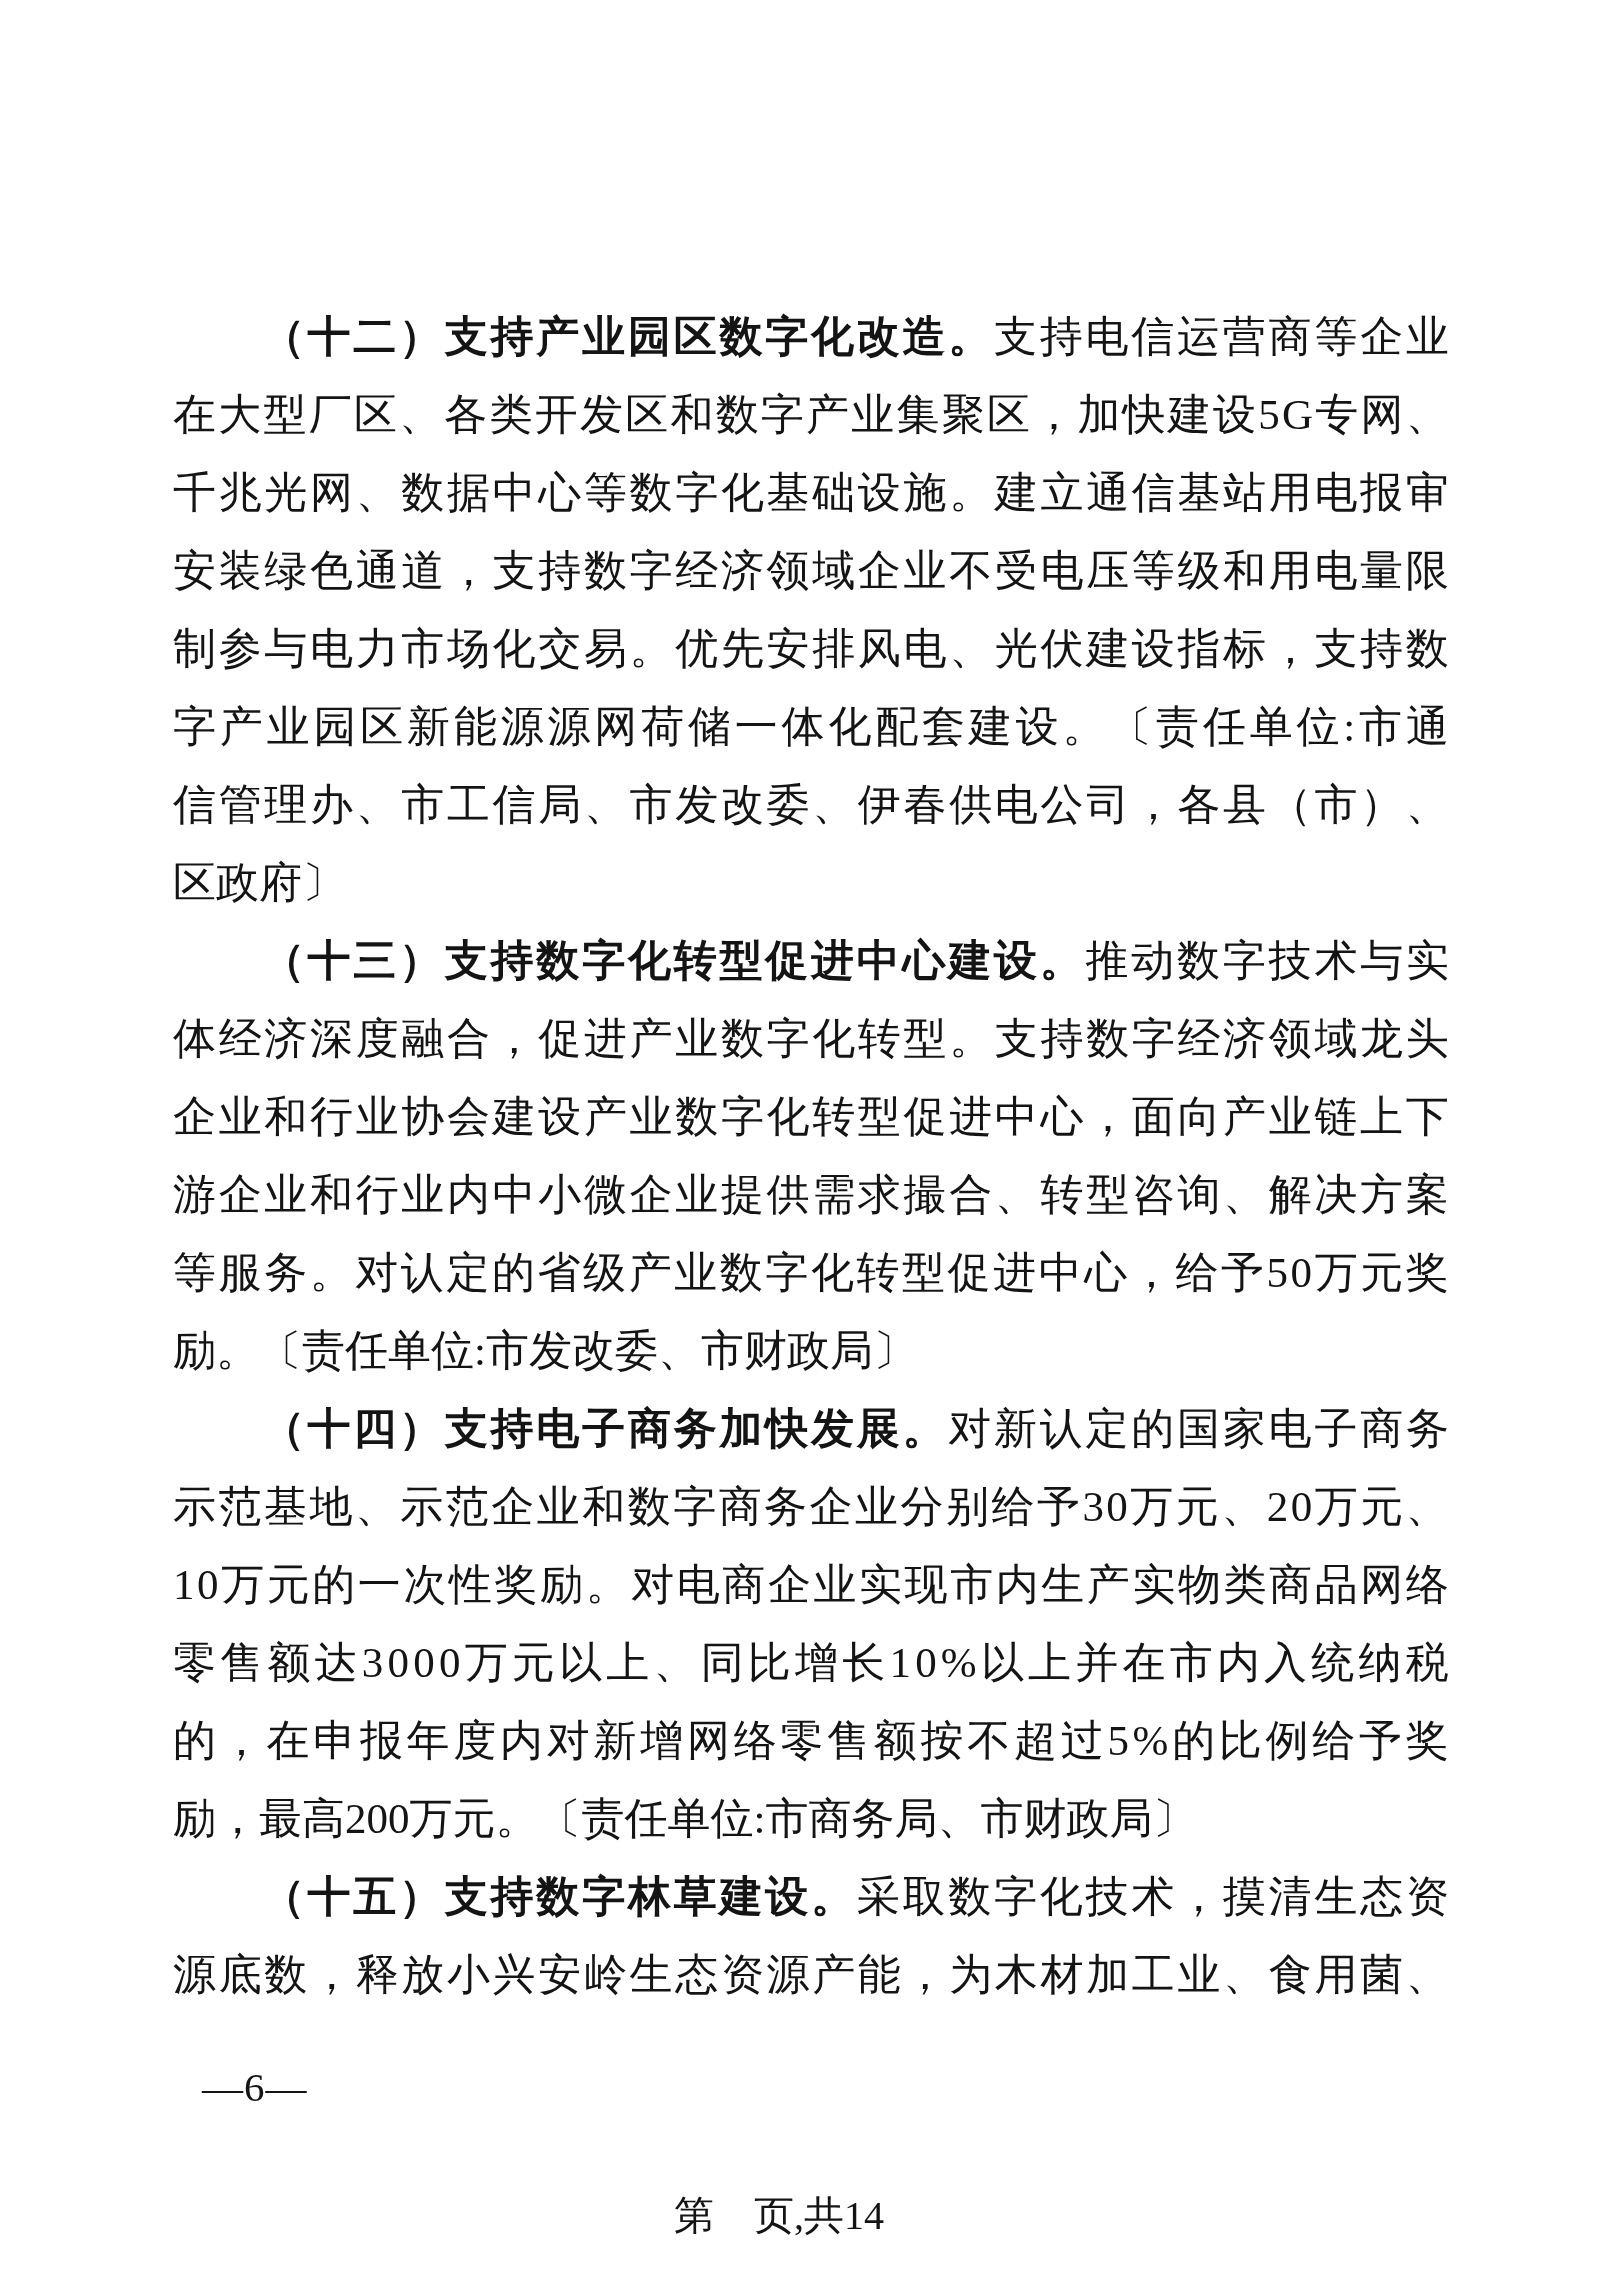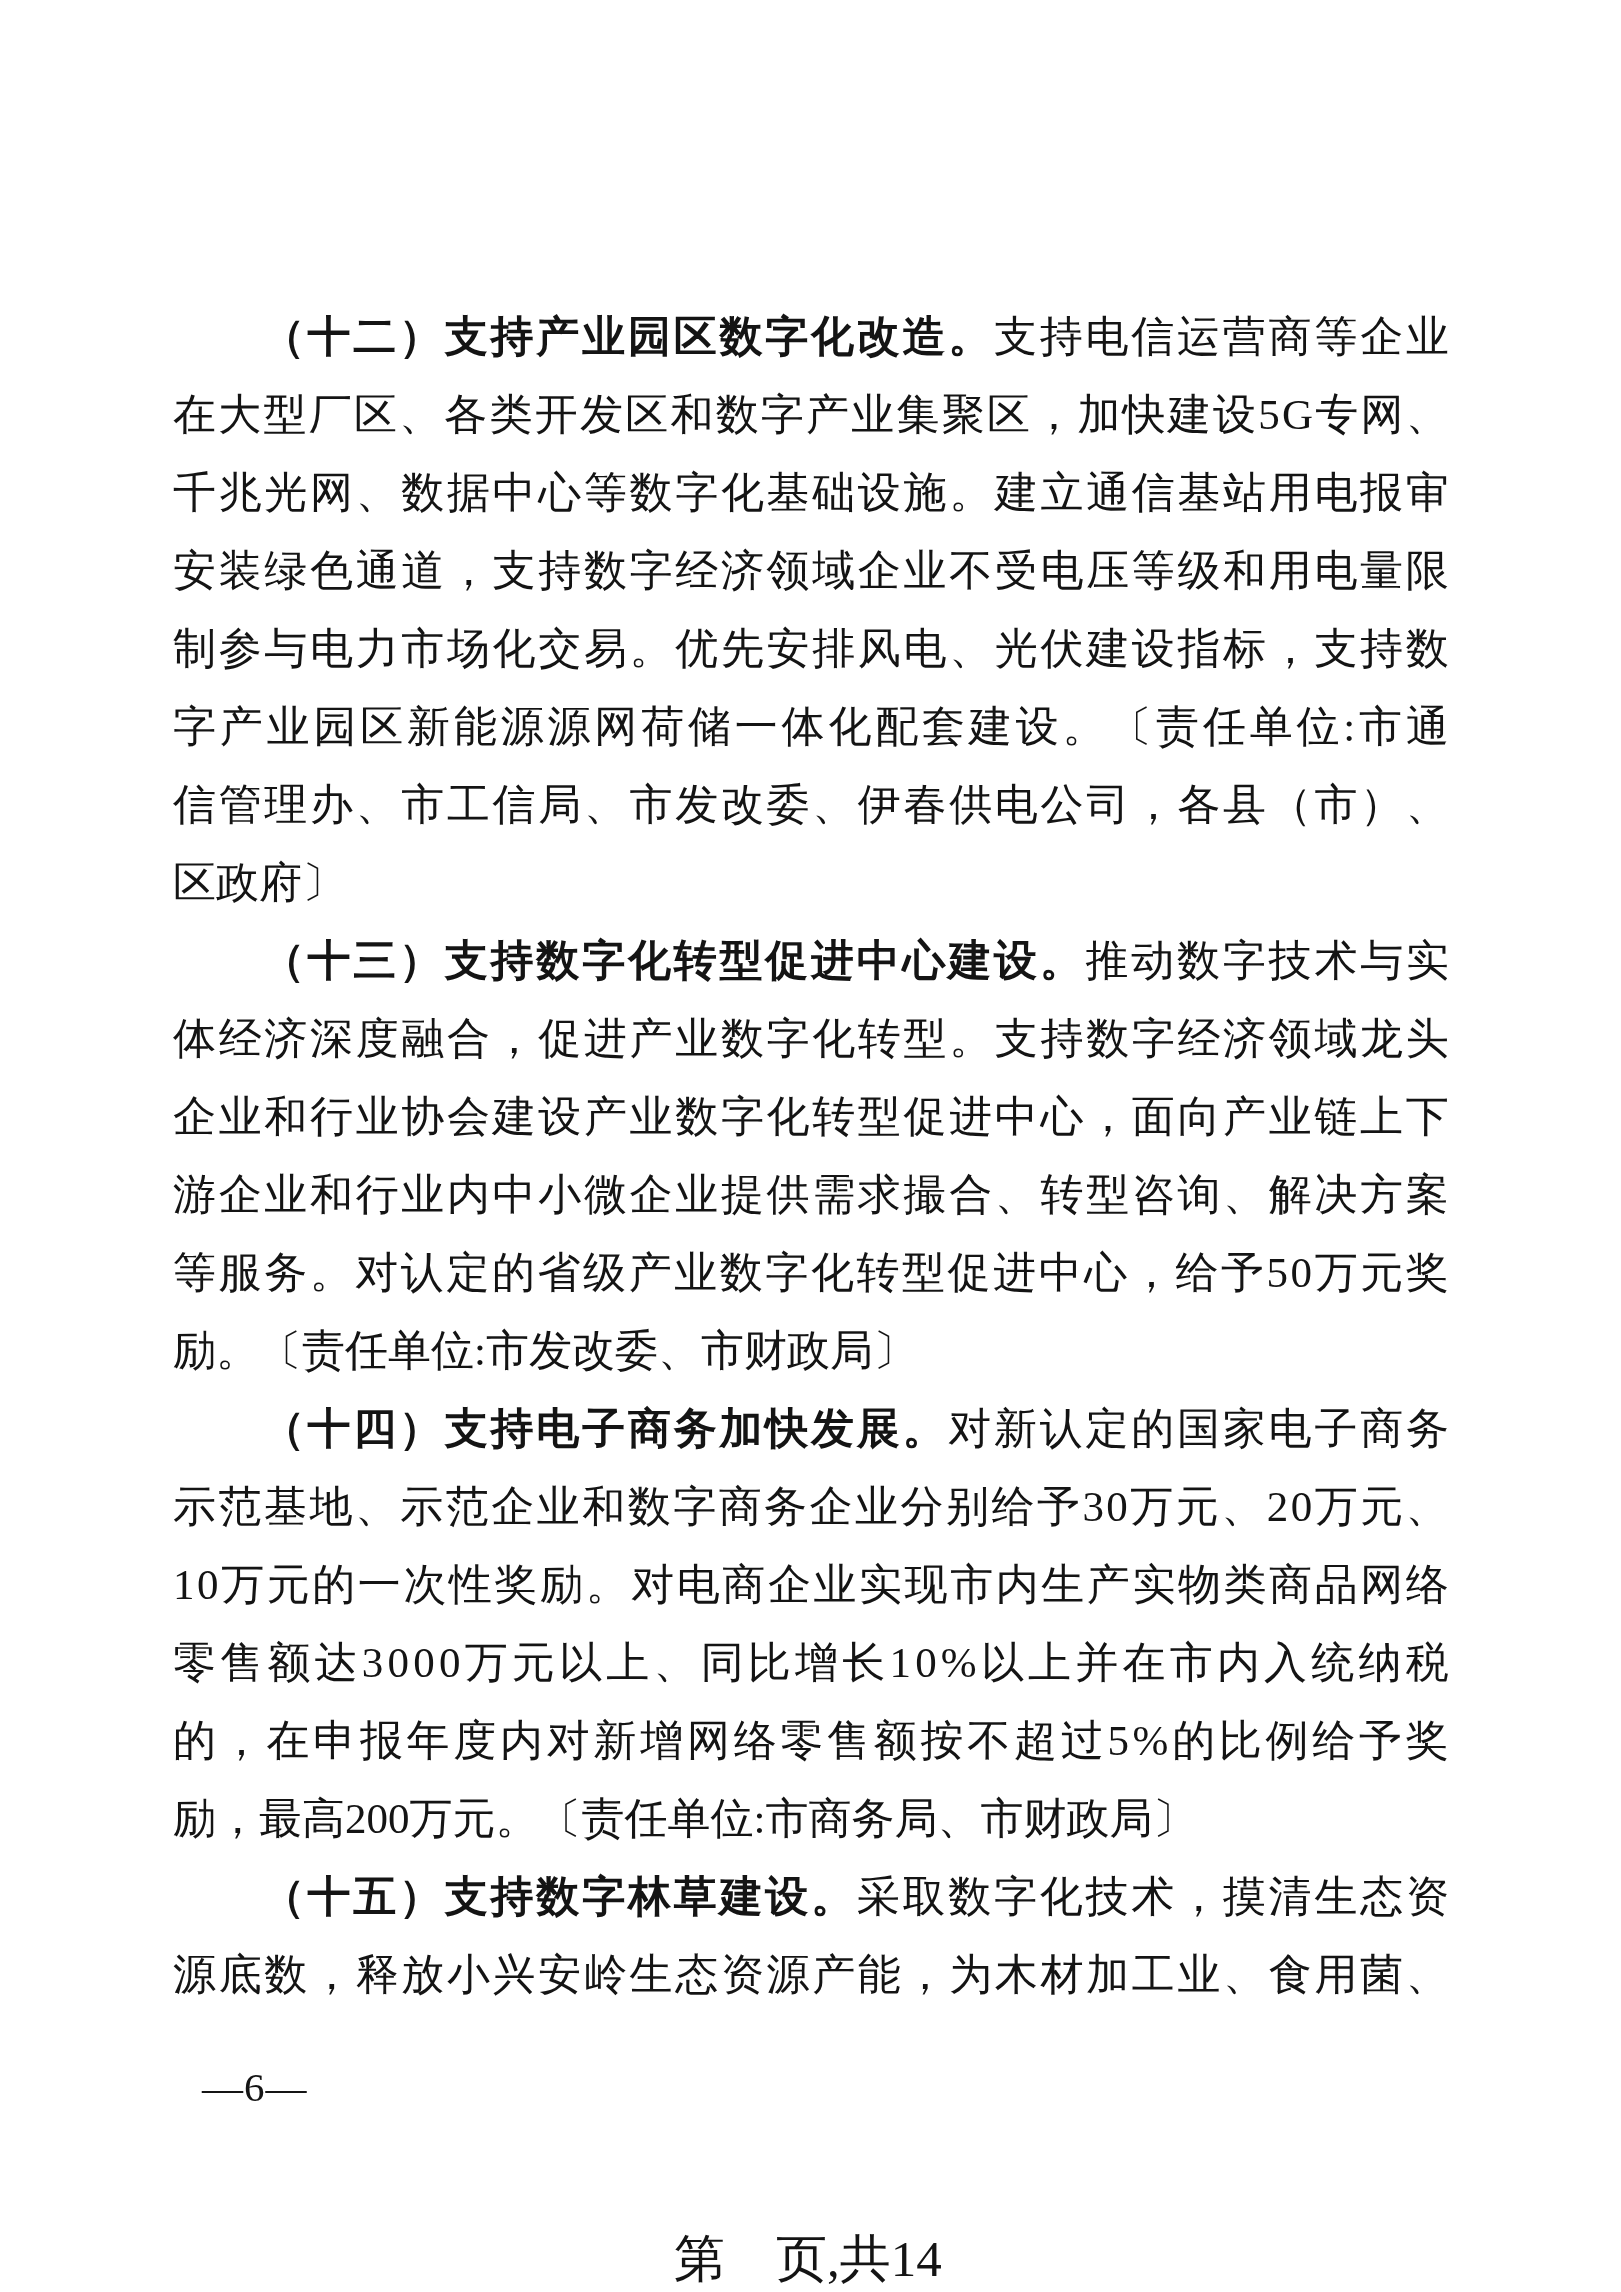--- a/index.html
+++ b/index.html
@@ -50,23 +50,22 @@
     left: 202px;
     top: 2058px;
     font-size: 41px;
     line-height: 59px;
     letter-spacing: 1px;
   }
   .footer {
     position: absolute;
     left: 674px;
     top: 2188px;
-    font-size: 51px;
+    font-size: 40px;
     line-height: 55px;
-    margin-top: 44px;
   }
 </style>
 </head>
 <body>
 
 <div class="page">
   <div class="text-body">
       <div class="line">
         <span class="indent"></span>
         <span class="ch bold">（</span>

